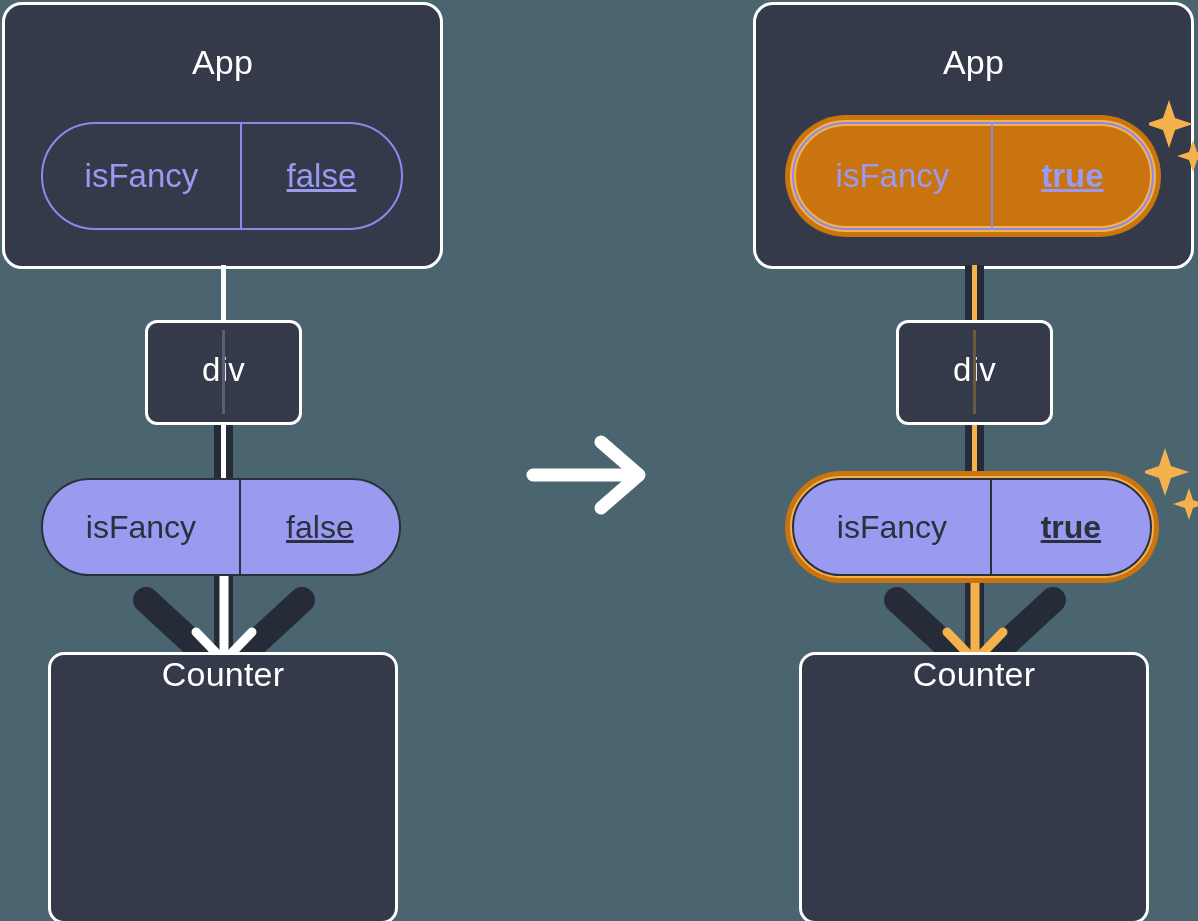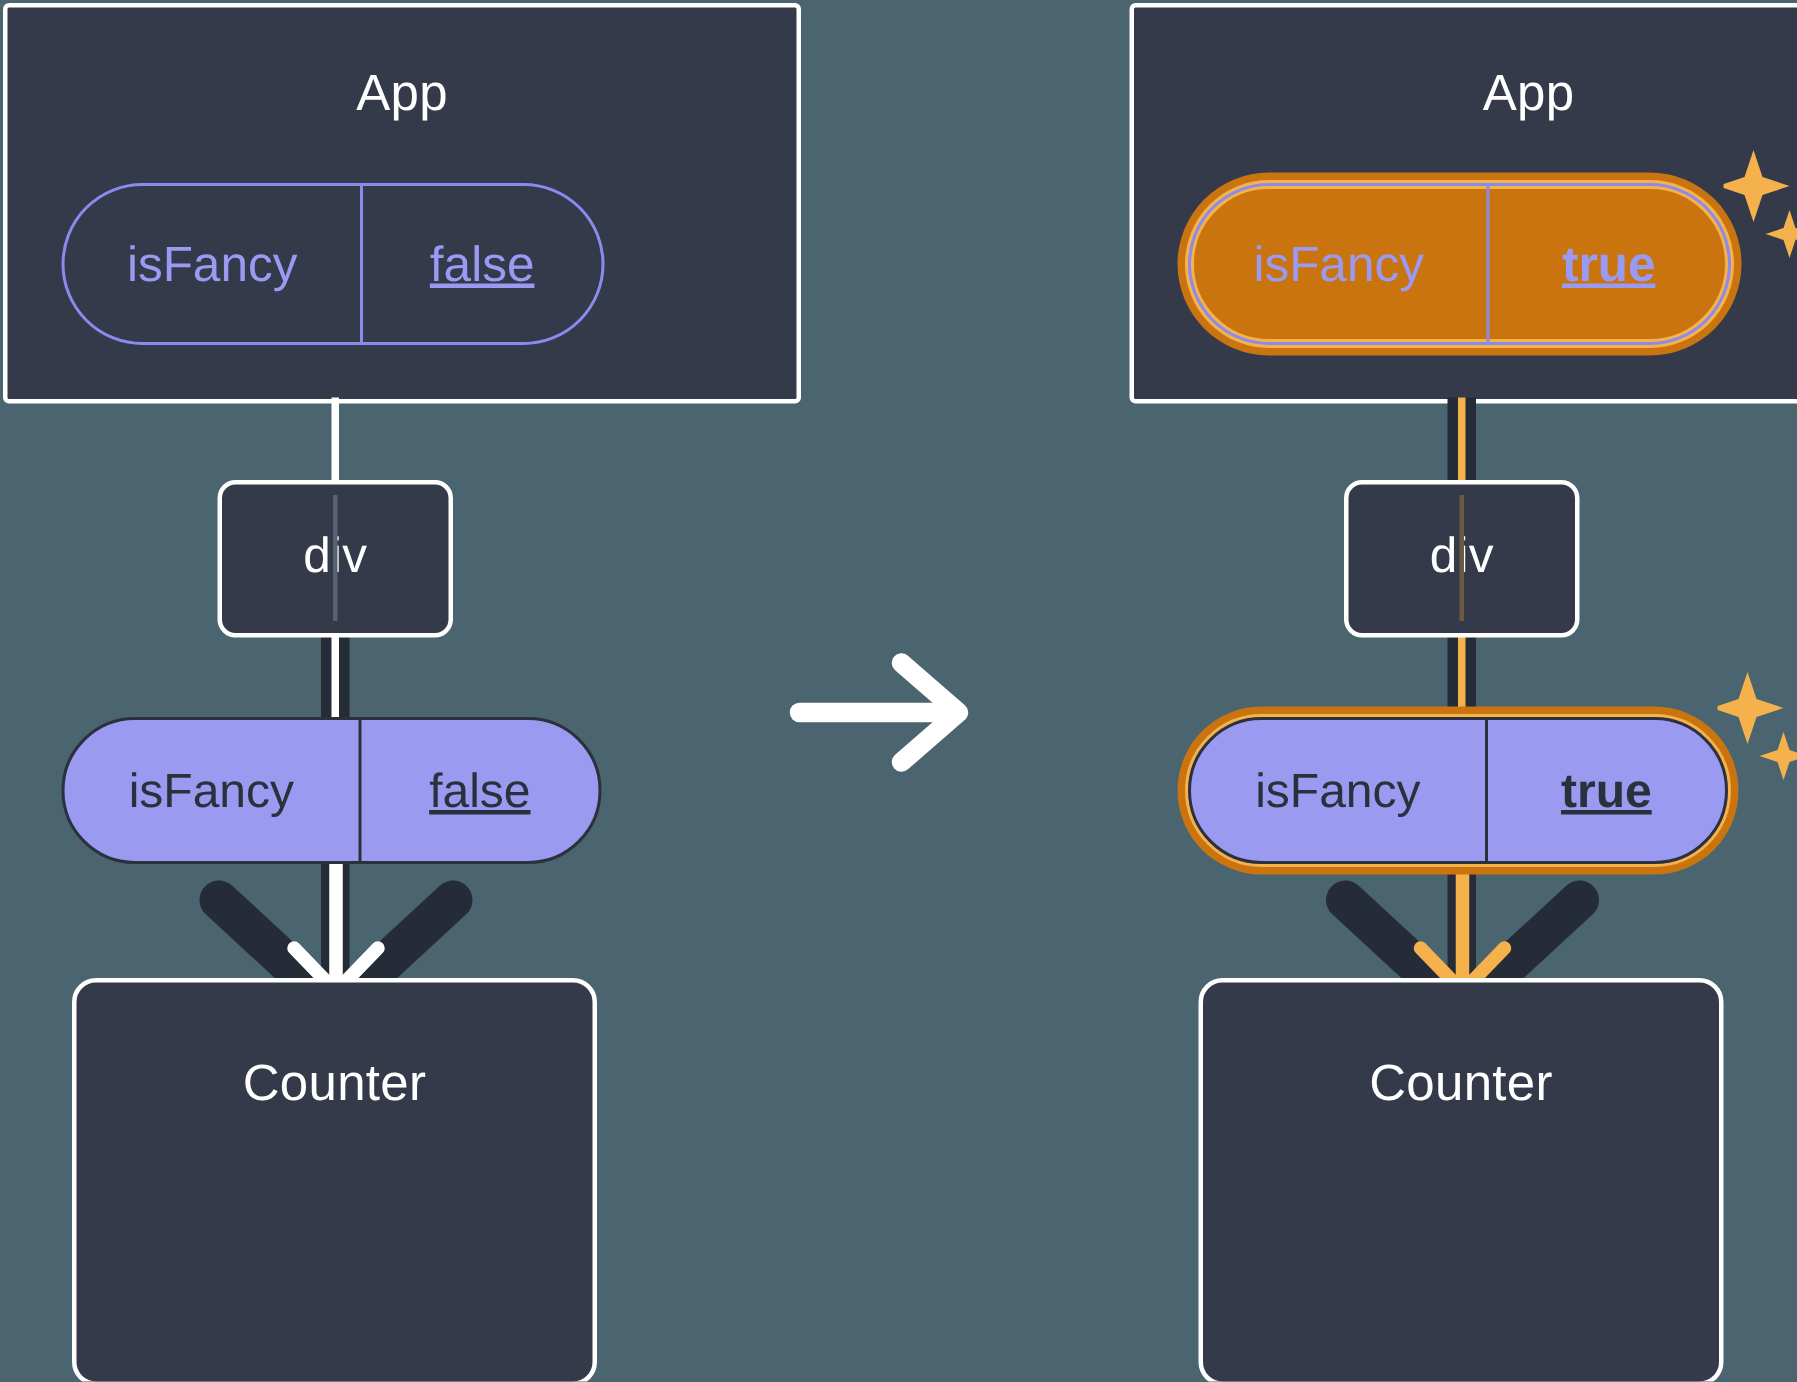--- a/index.html
+++ b/index.html
@@ -37,42 +37,42 @@
   .cbox-title {
     color: #ffffff;
     font-size: 34px;
     text-align: center;
     letter-spacing: .2px;
   }
 
   
   .app-box {
     left: 18px; top: 2px;
-    width: 532px; height: 267px;
-    border-radius: 4px;
+    width: 441px; height: 267px;
+    border-radius: 20px;
   }
   .app-box .cbox-title { margin-top: 38px; }
 
   
   .div-box {
     left: 161px; top: 320px;
     width: 157px; height: 105px;
     border-radius: 12px;
     z-index: 6;
   }
   .div-box .cbox-title { margin-top: 28px; font-size: 33px; }
 
   
   .counter-box {
     left: 64px; top: 652px;
     width: 350px; height: 272px;
     border-radius: 16px;
     z-index: 6;
   }
-  .counter-box .cbox-title { margin-top: 48px; }
+  .counter-box .cbox-title { }
 
   
   .pill {
     position: absolute;
     display: flex;
     align-items: stretch;
     box-sizing: border-box;
     border-radius: 999px;
   }
   .pill .seg {

